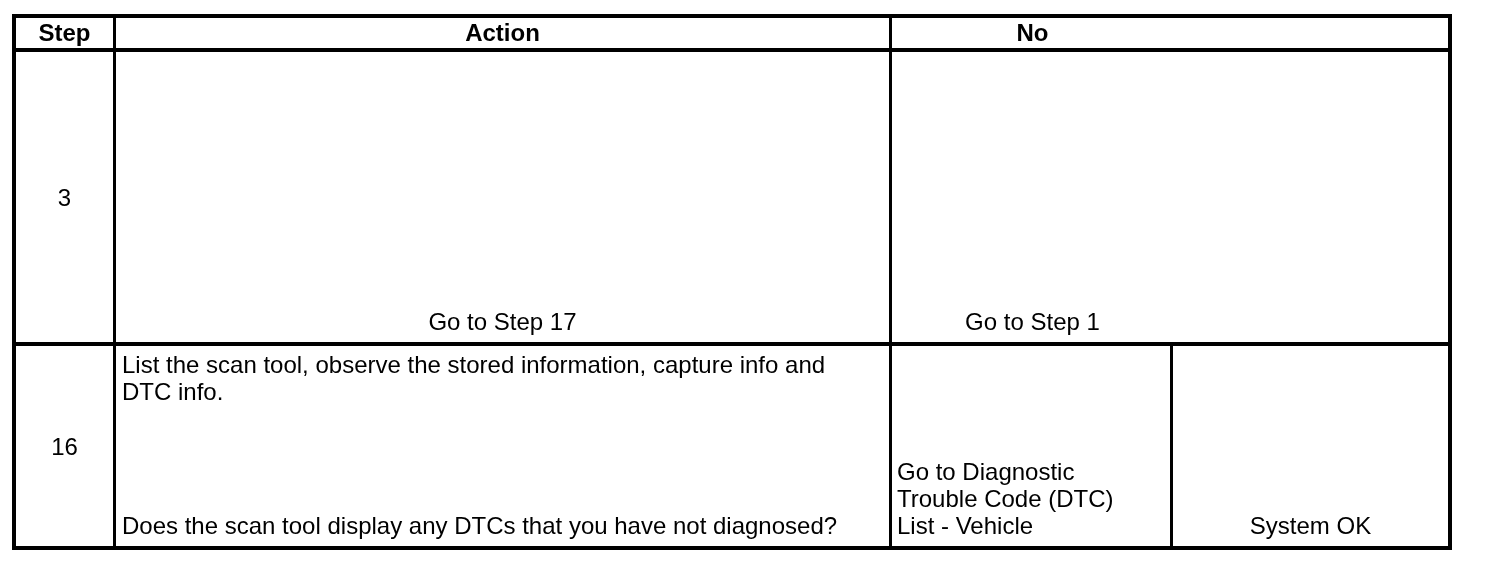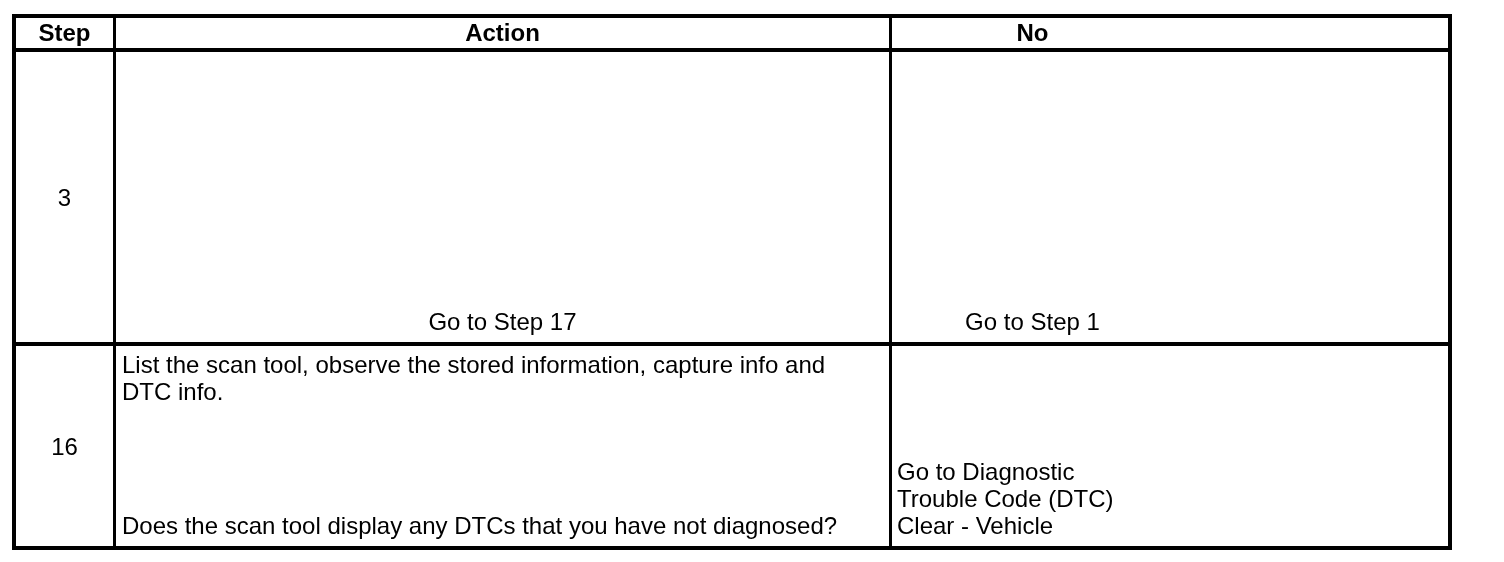--- a/index.html
+++ b/index.html
@@ -100,17 +100,18 @@
 
     <div class="trow row-17">
       <div class="cell step-cell">16</div>
       <div class="cell action-cell">
         <div class="action-intro">List the scan tool, observe the stored information, capture info and
 DTC info.</div>
         <div class="action-question">Does the scan tool display any DTCs that you have not diagnosed?</div>
       </div>
       <div class="cell answer-cell answer-left">Go to Diagnostic
 Trouble Code (DTC)
-Clear - Vehicle</div>
+List - Vehicle</div>
+      <div class="cell answer-cell answer-center">System OK</div>
     </div>
 
   </div>
 </div>
 
 </body></html>

